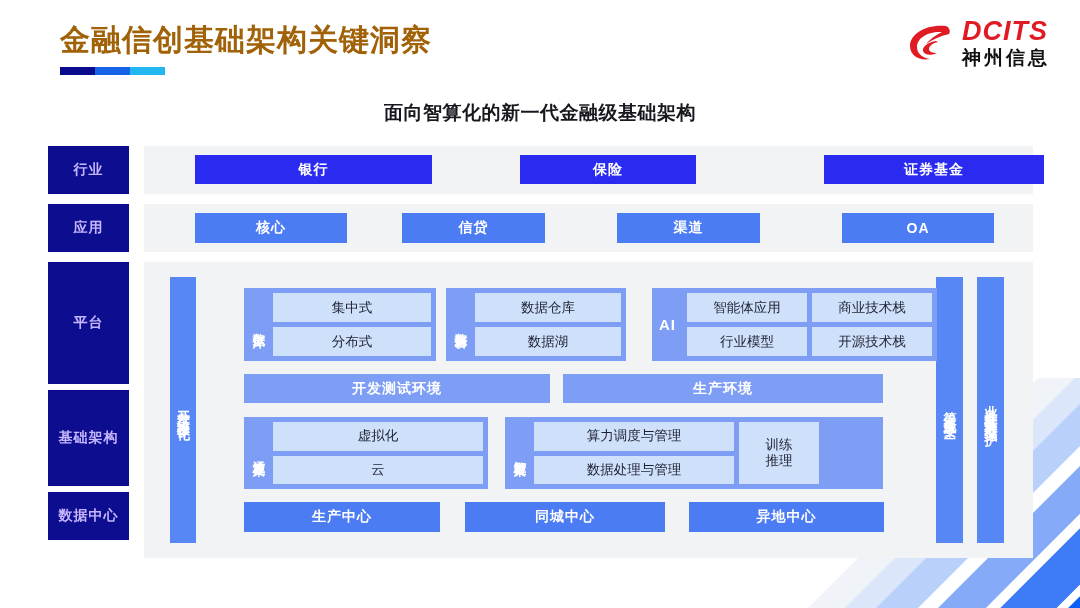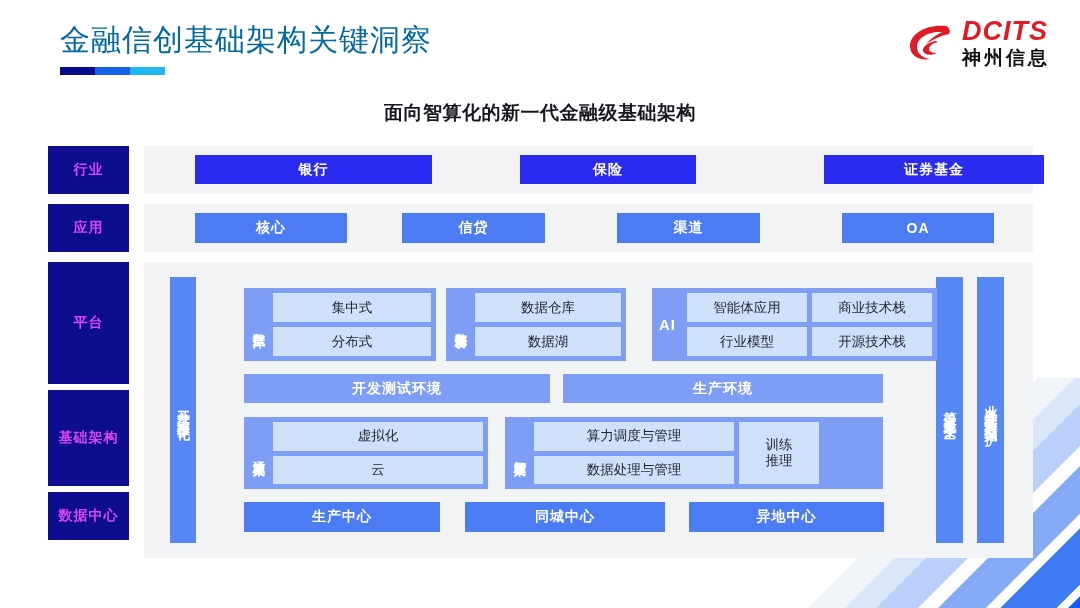--- a/index.html
+++ b/index.html
@@ -10,40 +10,40 @@
     overflow: hidden;
   }
   #page { position: relative; width: 1080px; height: 608px; background:#fff; overflow:hidden; }
 
   
   .corner-deco { position:absolute; right:0; bottom:0; width:300px; height:230px; overflow:hidden; pointer-events:none; }
   .corner-deco svg { position:absolute; right:0; bottom:0; }
 
   
   .header { position:absolute; left:60px; top:18px; }
-  .title { font-size:30px; font-weight:normal; color:#0369a1; letter-spacing:1px; line-height:44px; white-space:nowrap; }
+  .title { font-size:30px; font-weight:bold; color:#a16207; letter-spacing:1px; line-height:44px; white-space:nowrap; }
   .title-underline { margin-top:5px; width:105px; height:8px; display:flex; }
   .title-underline i { flex:1; display:block; }
   .tu1 { background:#0a0a8c; }
   .tu2 { background:#1763e8; }
   .tu3 { background:#22b7ee; }
 
   .logo { position:absolute; right:30px; top:18px; display:flex; gap:8px; }
   .logo-mark { width:48px; height:48px; flex:0 0 48px; }
   .logo-text { display:flex; flex-direction:column; line-height:1; }
   .logo-en { font-size:27px; font-weight:bold; color:#e01b24; letter-spacing:1px; font-style:italic; }
   .logo-cn { font-size:19px; font-weight:bold; color:#111; letter-spacing:3px; margin-top:3px; }
 
   .subtitle { position:absolute; left:0; right:0; top:100px; text-align:center; font-size:19px; font-weight:bold; color:#17171f; letter-spacing:0.5px; }
 
   
   .diagram { position:absolute; left:48px; top:142px; width:985px; height:424px; }
   .side-label {
     position:absolute; left:0; width:81px;
-    background:#0d0d8f; color:#d946ef; font-weight:bold; font-size:14px;
+    background:#0d0d8f; color:#c4b5fd; font-weight:bold; font-size:14px;
     display:flex; align-items:center; justify-content:center; letter-spacing:1px;
   }
 
   .panel { position:absolute; background:#f2f3f5; }
 
   .pill {
     display:flex; align-items:center; justify-content:center;
     color:#ffffff; font-weight:bold; letter-spacing:1px;
   }
 

